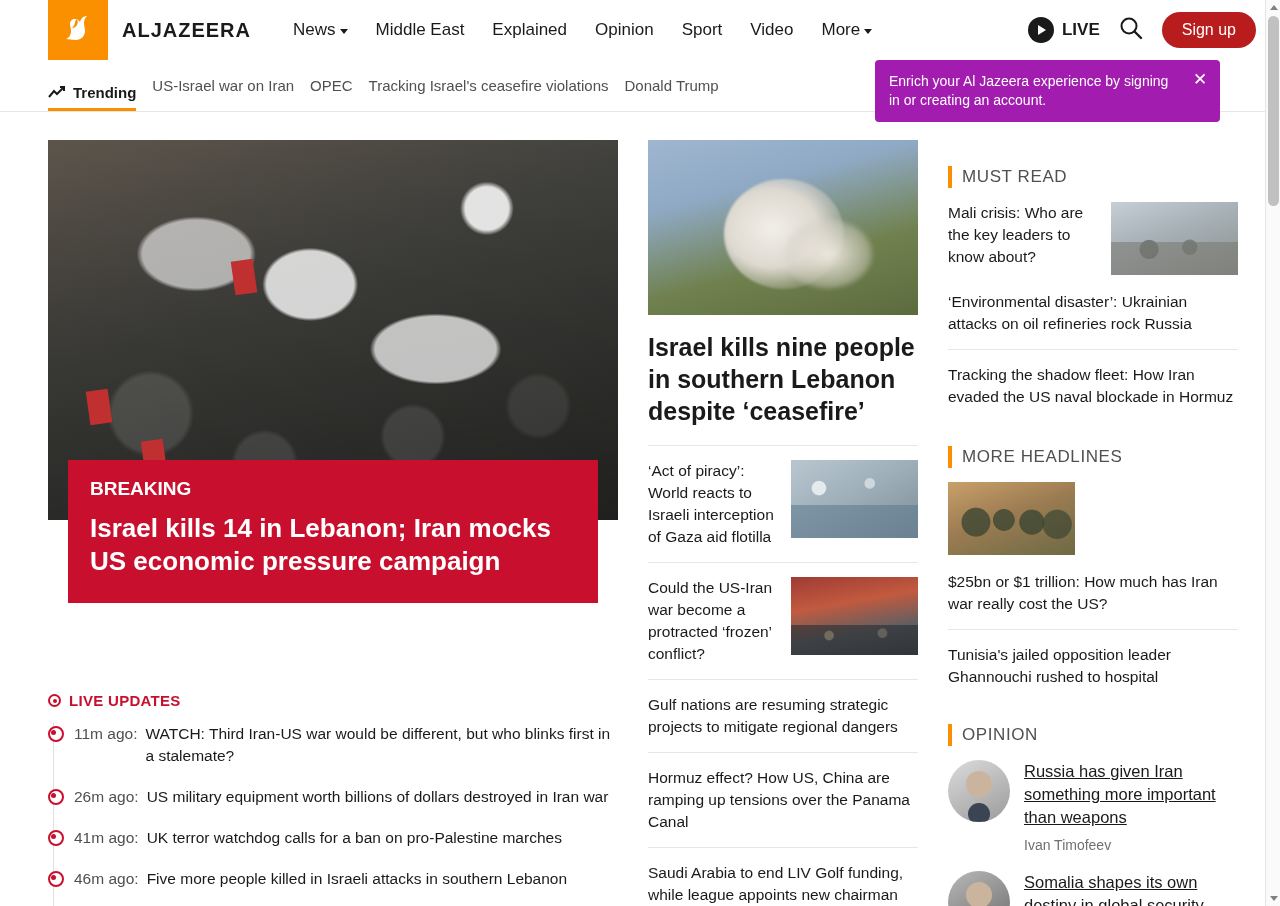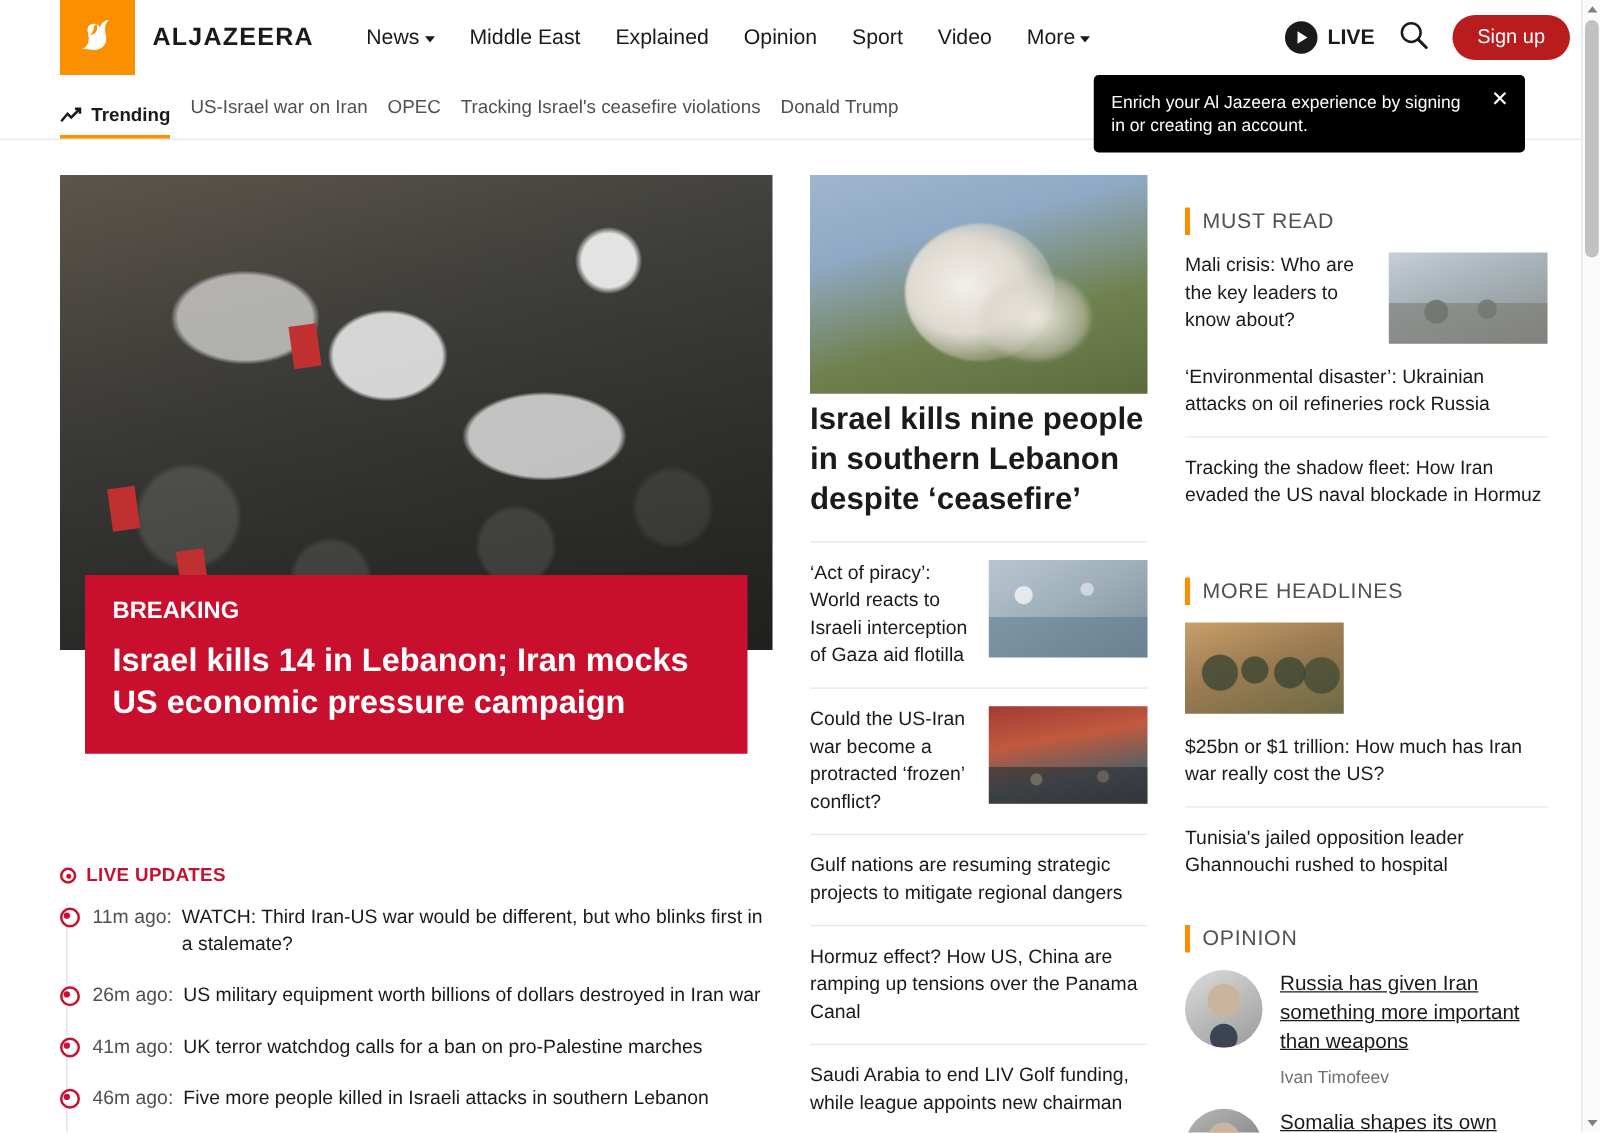--- a/index.html
+++ b/index.html
@@ -85,21 +85,21 @@
     align-self: stretch;
     box-sizing: border-box;
   }
   .trending-item {
     font-size: 15px; color: #505050; white-space: nowrap; cursor: pointer;
   }
 
   
   .toast {
     position: absolute; top: 60px; right: 60px;
-    width: 345px; background: #000000; color: #fff;
+    width: 345px; background: #a21caf; color: #fff;
     border-radius: 4px; padding: 12px 40px 12px 14px;
     font-size: 14px; line-height: 1.35; z-index: 40;
   }
   .toast-close {
     position: absolute; top: 10px; right: 10px;
     width: 20px; height: 20px; cursor: pointer;
     color: #fff; font-size: 17px; line-height: 20px; text-align: center;
   }
 
   
@@ -192,21 +192,21 @@
     background: radial-gradient(ellipse at 40% 45%, #f2efe9 0%, #ded9d0 45%, rgba(200,196,186,0.2) 75%, transparent 85%);
     filter: blur(1px);
   }
   .mid-img .smoke2 {
     position: absolute; left: 50%; top: 45%;
     width: 90px; height: 70px; border-radius: 50%;
     background: radial-gradient(ellipse at 50% 50%, #ece7de 0%, rgba(215,210,200,0.5) 60%, transparent 80%);
     filter: blur(2px);
   }
   .mid-title {
-    margin-top: 4px; font-size: 25px; line-height: 1.28;
+    margin-top: 16px; font-size: 25px; line-height: 1.28;
     font-weight: bold; color: #1a1a1a;
   }
   .mid-list { margin-top: 18px; }
   .mid-item {
     display: flex; gap: 14px; justify-content: space-between;
     padding: 14px 0; border-top: 1px solid #e6e6e6;
   }
   .mid-item:first-child { border-top: 1px solid #e6e6e6; }
   .mid-item-text {
     font-size: 15.5px; line-height: 1.42; color: #1a1a1a; flex: 1;
@@ -460,21 +460,21 @@
         <span class="sec-bar"></span>
         <span class="sec-title">MUST READ</span>
       </div>
       <div class="rt-item">
         <div class="rt-text">Mali crisis: Who are the key leaders to know about?</div>
         <div class="rt-thumb thumb-convoy"></div>
       </div>
       <div class="rt-line first">‘Environmental disaster’: Ukrainian attacks on oil refineries rock Russia</div>
       <div class="rt-line">Tracking the shadow fleet: How Iran evaded the US naval blockade in Hormuz</div>
 
-      <div class="sec-head" style="margin-top:40px;">
+      <div class="sec-head" style="margin-top:24px;">
         <span class="sec-bar"></span>
         <span class="sec-title">MORE HEADLINES</span>
       </div>
       <div class="rt-item">
         <div class="rt-thumb thumb-soldiers"></div>
       </div>
       <div class="rt-line first">$25bn or $1 trillion: How much has Iran war really cost the US?</div>
       <div class="rt-line">Tunisia's jailed opposition leader Ghannouchi rushed to hospital</div>
 
       <div class="sec-head" style="margin-top:22px;">

